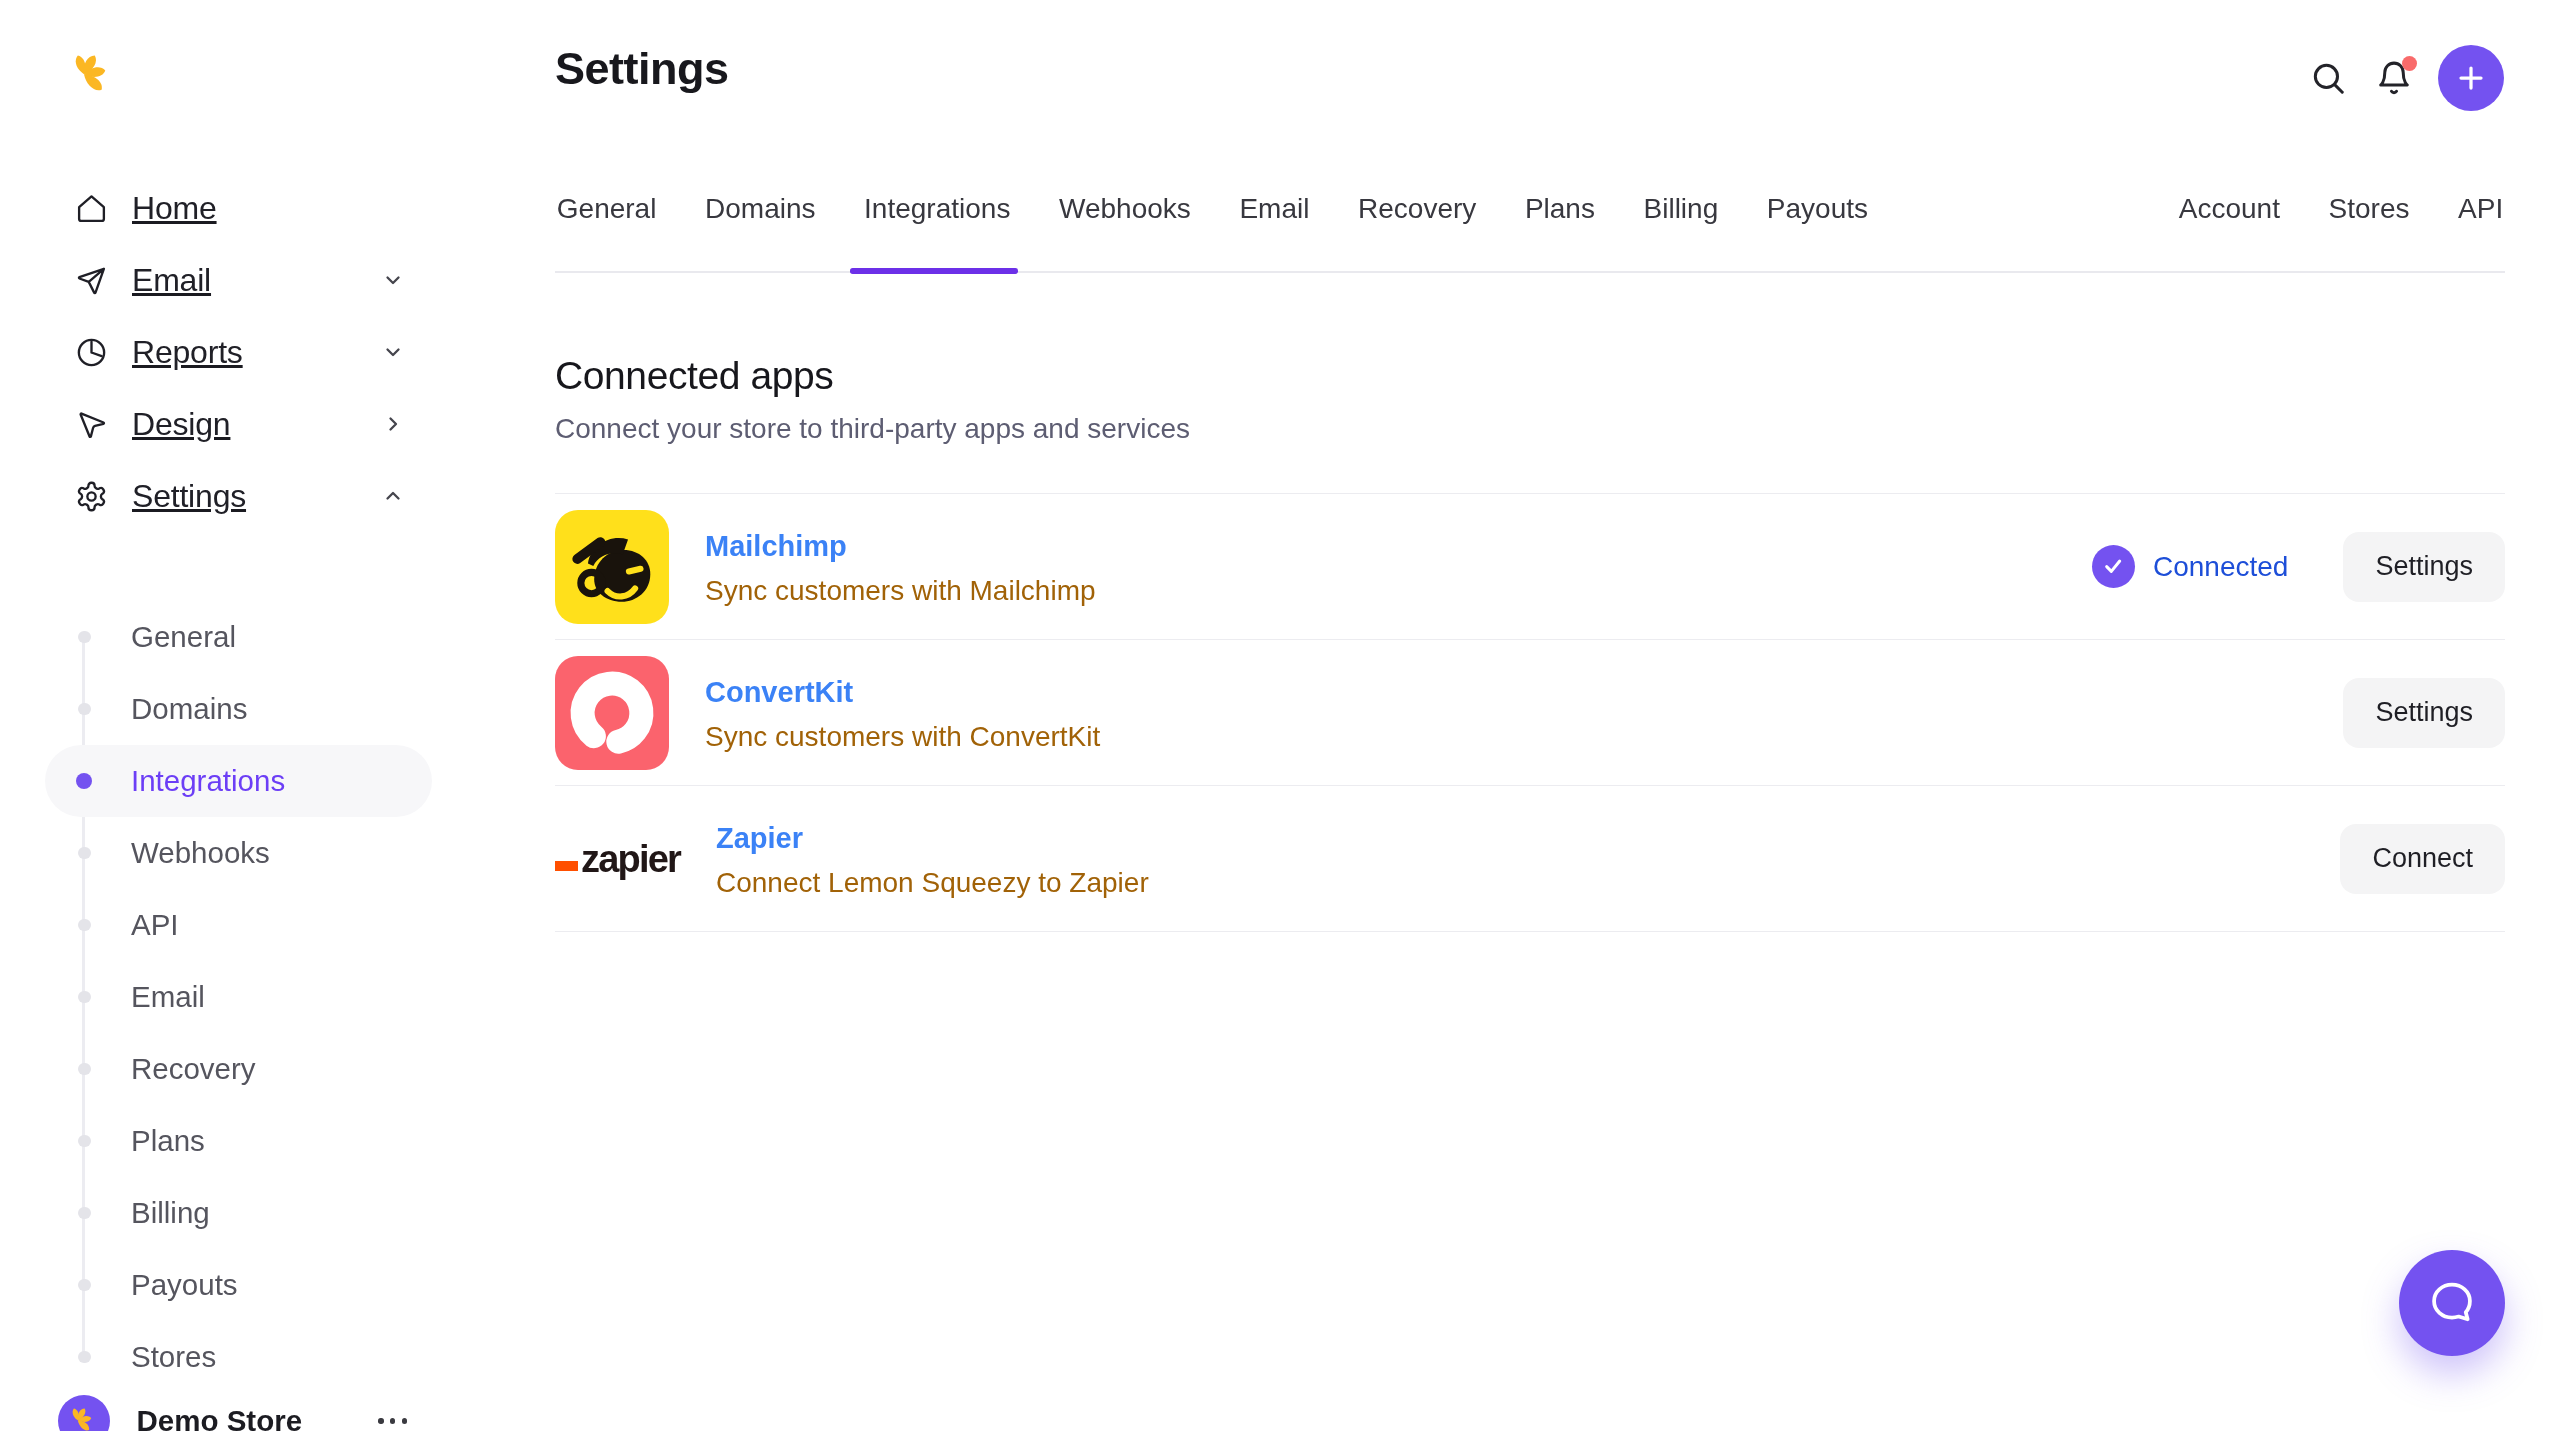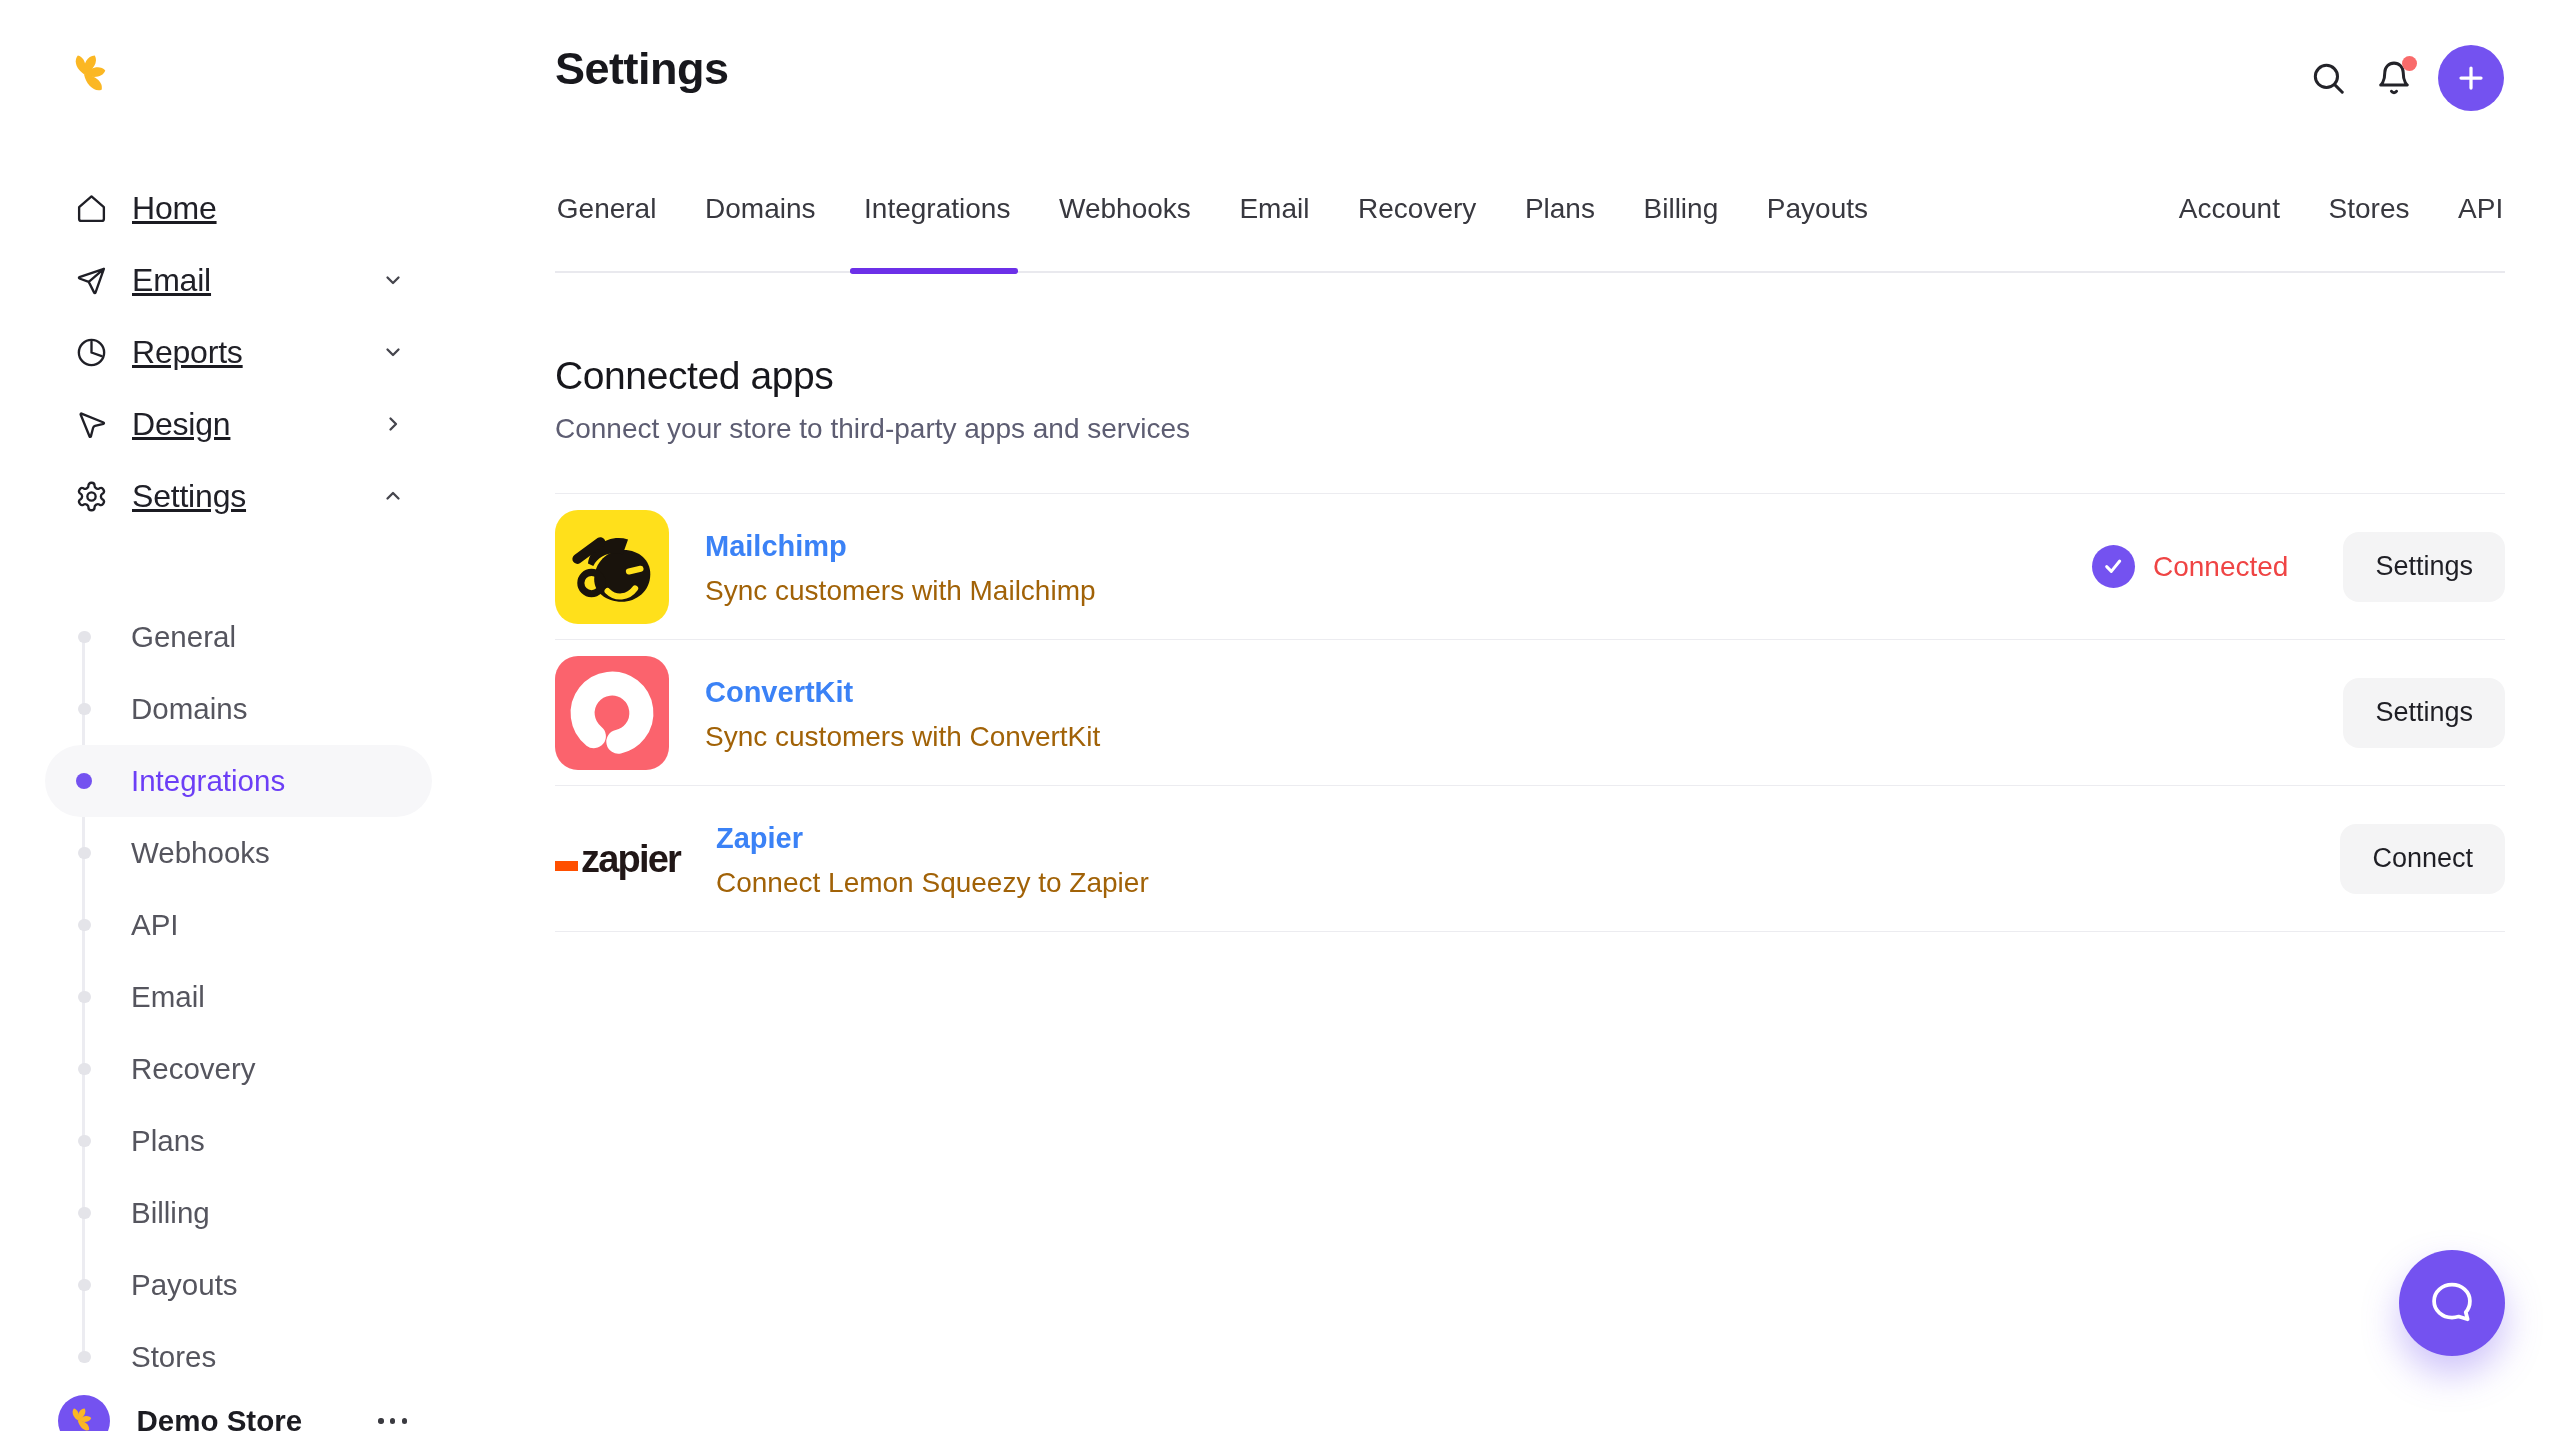--- a/index.html
+++ b/index.html
@@ -60,21 +60,21 @@
   .zapier-logo { width:125px; display:flex; align-items:flex-end; flex:none; }
   .zapier-underscore { width:29.5px; height:9.8px; background:#ff4f00; margin:0 2.7px 6.3px 0; }
   .zapier-word { font-size:38px; font-weight:700; color:#211717; letter-spacing:-1.8px; line-height:1; }
   .app-info { margin-left:36px; padding-top:3.6px; }
   .app-name { font-size:29px; font-weight:600; color:#3b82f6; }
   .app-desc { font-size:28px; color:#a16207; margin-top:11.6px; }
   .app-right { margin-left:auto; display:flex; align-items:center; }
   .badge { display:flex; align-items:center; margin-right:55px; }
   .badge-circle { width:43px; height:43px; border-radius:50%; background:#7452f0; display:flex; align-items:center; justify-content:center; }
   .badge-circle svg { width:22.4px; height:22.4px; stroke:#fff; stroke-width:3.2; fill:none; stroke-linecap:round; stroke-linejoin:round; }
-  .badge-text { margin-left:18px; font-size:28px; color:#ef4444; }
+  .badge-text { margin-left:18px; font-size:28px; color:#1d4ed8; }
   .btn { height:70px; padding:0 32px; border-radius:16px; background:#f4f4f5; border:none; font-family:inherit; font-size:27px; font-weight:500; color:#1f1f25; display:flex; align-items:center; cursor:pointer; }
 
   
   .fab { position:absolute; left:2399px; top:1250px; width:106px; height:106px; border-radius:50%; background:#7452f0; border:none; display:flex; align-items:center; justify-content:center; cursor:pointer; box-shadow:0 18px 36px rgba(116,82,240,0.35); }
   .fab svg { width:50px; height:50px; stroke:#fff; stroke-width:1.8; fill:none; stroke-linecap:round; stroke-linejoin:round; }
 </style>
 </head>
 <body>
 
 <div class="screen">

